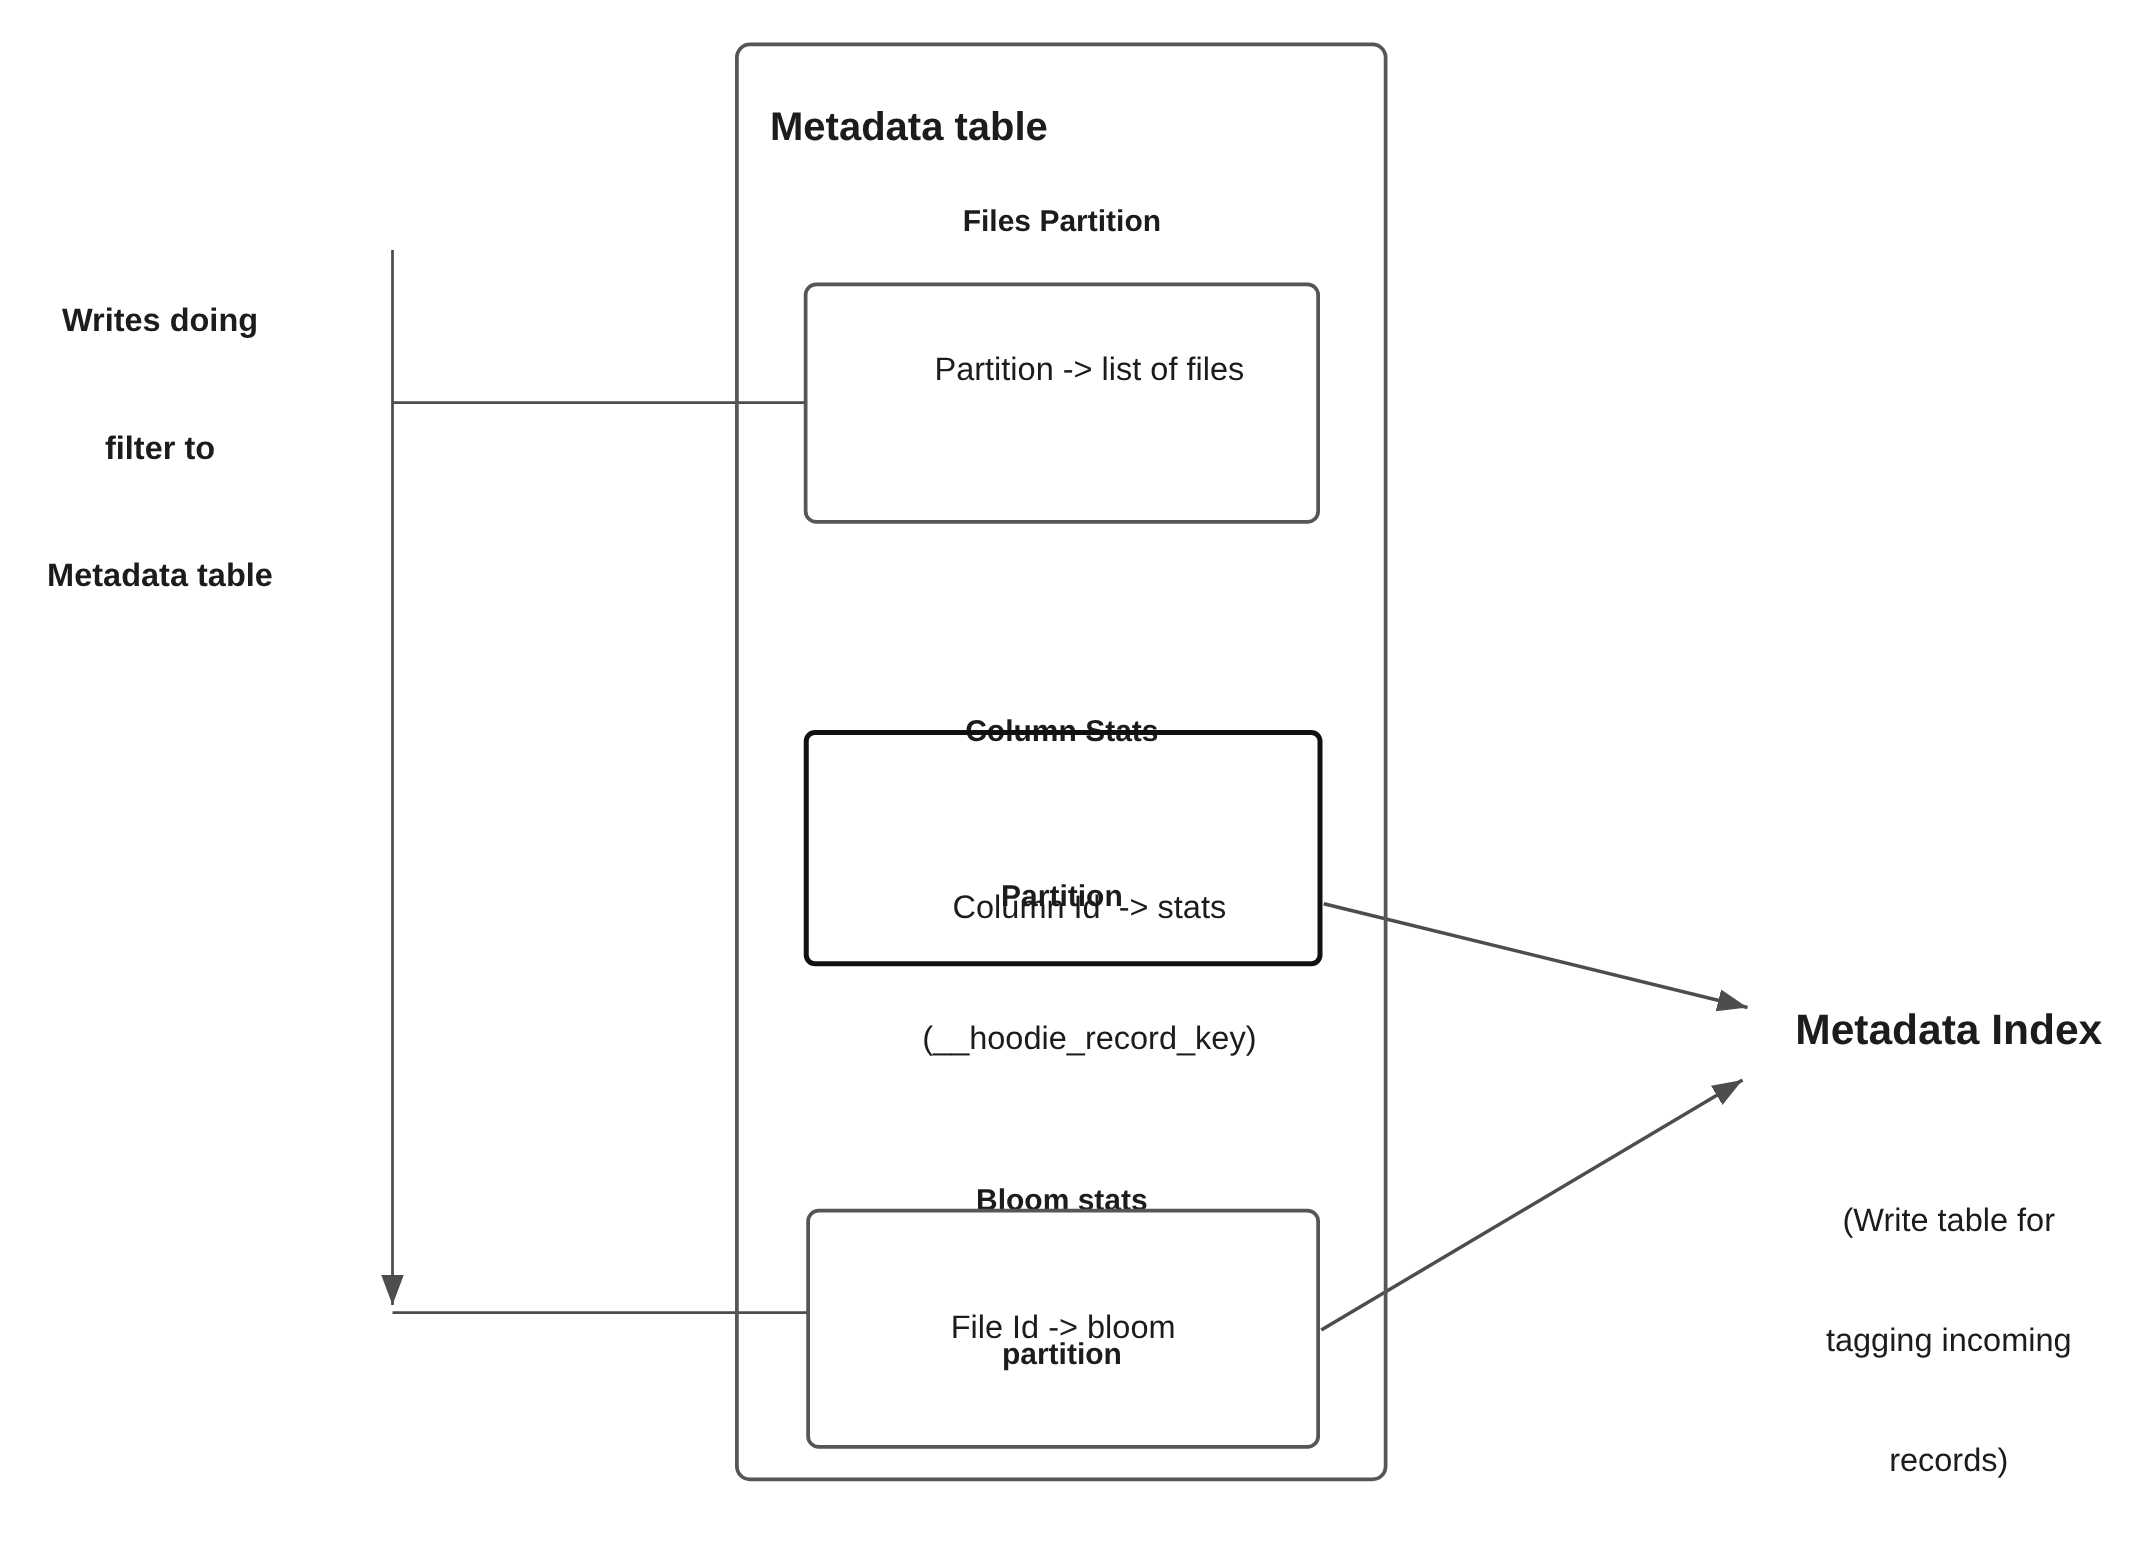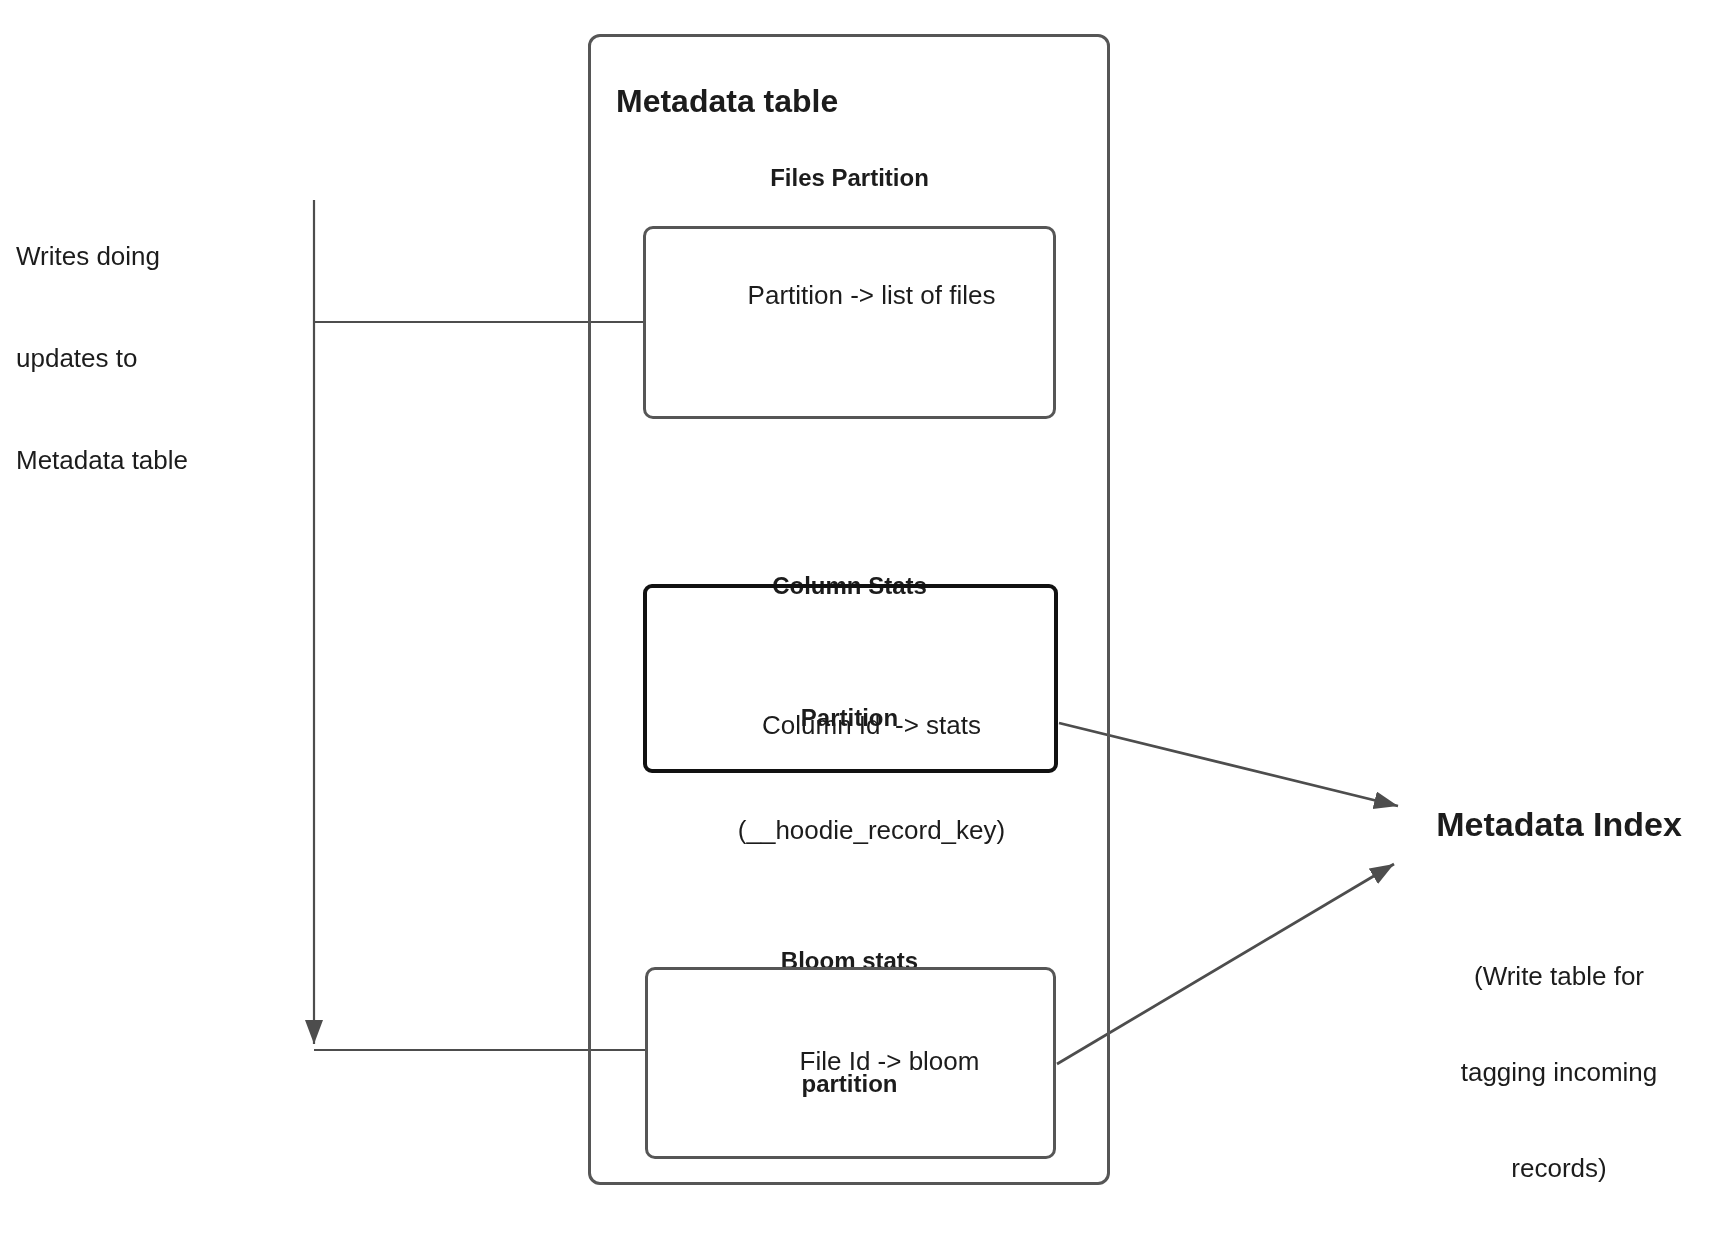--- a/index.html
+++ b/index.html
@@ -61,28 +61,30 @@
 
   .box-text {
     left: 643px; width: 457px;
     text-align: center;
     font-size: 26px;
     line-height: 35px;
     white-space: pre-wrap;
   }
   .files-text { top: 278px; }
   .stats-text { top: 638px; }
-  .bloom-text { top: 1044px; left: 645px; width: 411px; margin-left: 39px; }
+  .bloom-text { top: 1044px; left: 645px; width: 411px; }
 
   .writes-note {
-    left: 16px; top: 171px;
+    left: 6px; top: 171px;
     width: 244px;
+    text-align: center;
     font-size: 26px;
     line-height: 34px;
     white-space: pre-wrap;
+    font-weight: bold;
   }
 
   .index-title {
     left: 1398px; top: 805px;
     width: 322px;
     text-align: center;
     font-size: 34px; font-weight: bold;
     white-space: pre-wrap;
   }
   .index-subtitle {
@@ -112,21 +114,21 @@
 
     <line x1="314" y1="1050" x2="648" y2="1050" stroke="#4d4d4d" stroke-width="2.2"></line>
 
     <line x1="1059" y1="723" x2="1398" y2="806" stroke="#4d4d4d" stroke-width="2.8" marker-end="url(#arrowhead)"></line>
 
     <line x1="1057" y1="1064" x2="1394" y2="864" stroke="#4d4d4d" stroke-width="2.8" marker-end="url(#arrowhead)"></line>
   </svg>
 
   <div class="abs writes-note">
     <div>Writes doing</div>
-    <div>updates to</div>
+    <div>filter to</div>
     <div>Metadata table</div>
   </div>
 
   <div class="abs outer-box"></div>
 
   <div class="abs table-title">Metadata table</div>
 
   <div class="abs section-heading files-heading">Files Partition</div>
   <div class="abs inner-box files-box"></div>
   <div class="abs box-text files-text">Partition -&gt; list of files</div>

